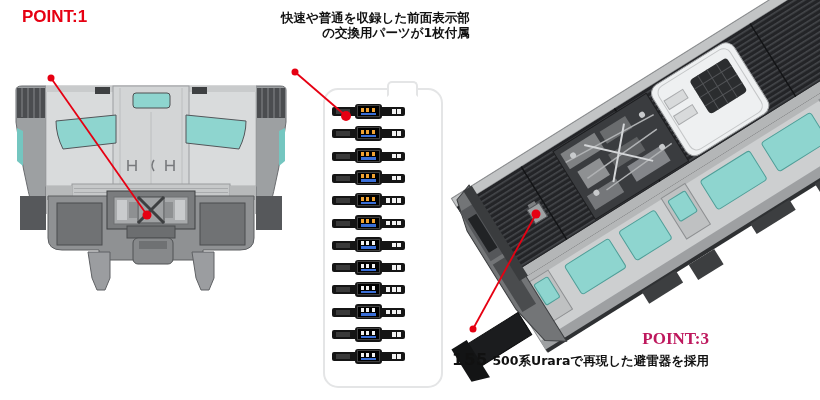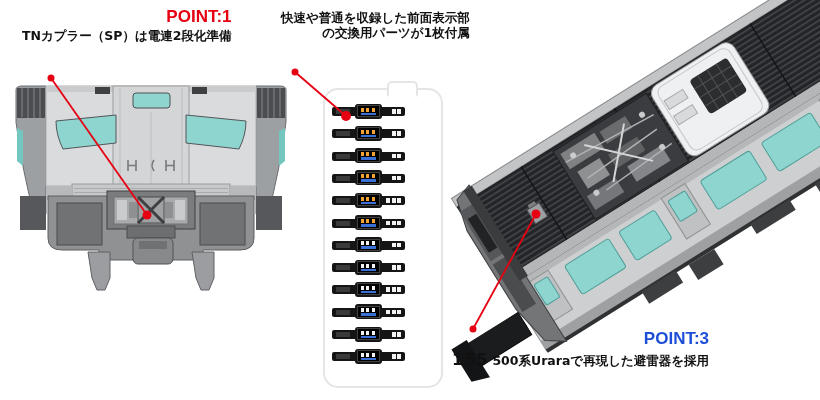--- a/index.html
+++ b/index.html
@@ -40,33 +40,32 @@
   #art{position:absolute;left:0;top:0;z-index:2;pointer-events:none;}
 </style>
 </head>
 <body>
 
 <div class="canvas">
 
   <div class="point-block" id="point-1">
     <div class="point-heading accent" style="color: rgb(230, 0, 18);">POINT:1</div>
     <div class="point-body">
-      <div>TNカプラー（SP）は電連2段化準備</div>
     </div>
   </div>
 
   <div class="point-block" id="point-2">
     <div class="point-body">
       <div>快速や普通を収録した前面表示部</div>
       <div>の交換用パーツが1枚付属</div>
     </div>
   </div>
 
   <div class="point-block" id="point-3">
-    <div class="point-heading accent" style="color: #1d4ed8;">POINT:3</div>
+    <div class="point-heading accent" style="color: #be185d; font-family: Liberation Serif, serif;">POINT:3</div>
     <div class="point-body">
       <span class="big-prefix">155</span><span>500系Uraraで再現した避雷器を採用</span>
     </div>
   </div>
 
   <div class="sheet">
     <div class="sheet-tab"></div>
     <div>
         <div class="strip" style="top: 17px;">
           <span class="inset"></span>

